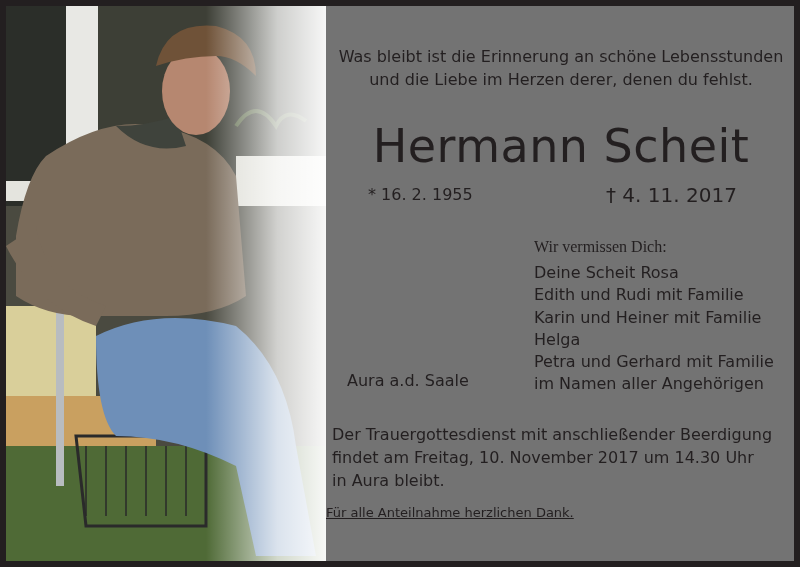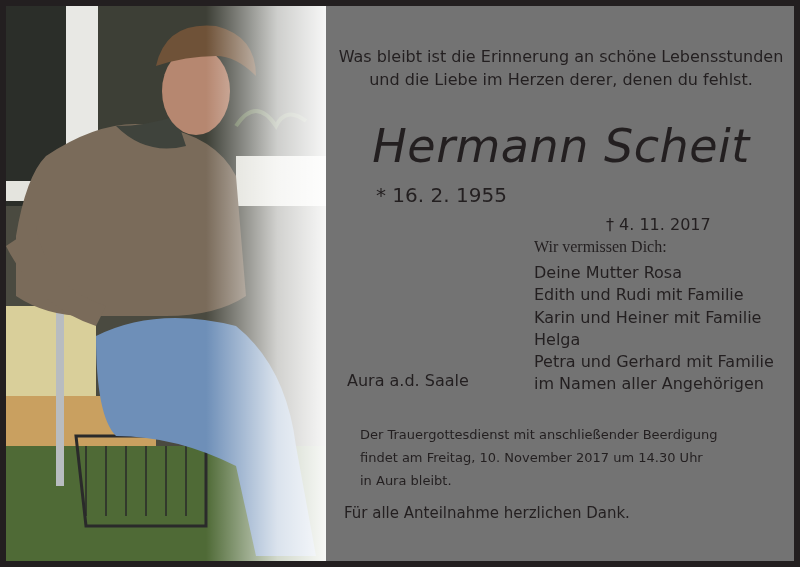--- a/index.html
+++ b/index.html
@@ -3,29 +3,29 @@
 <meta charset="utf-8">
 <style>
   html, body { margin: 0; padding: 0; }
   body { width: 800px; height: 567px; background: #231f20; position: relative; overflow: hidden; font-family: "DejaVu Sans", sans-serif; color: #231f20; }
   .card { position: absolute; left: 6px; top: 6px; width: 788px; height: 555px; background: #737373; overflow: hidden; }
   .photo { position: absolute; left: 0; top: 0; width: 320px; height: 555px; overflow: hidden; }
   .photo svg { display: block; }
   .fade { position: absolute; left: 200px; top: 0; width: 130px; height: 555px; background: linear-gradient(to right, rgba(255,255,255,0) 0%, rgba(255,255,255,0.75) 55%, #ffffff 100%); }
   .text { position: absolute; font-size: 15.5px; line-height: 22px; color: #231f20; white-space: nowrap; }
   .quote { left: 330px; top: 39px; width: 450px; text-align: center; font-size: 16px; line-height: 23px; }
-  .name { left: 330px; top: 110px; width: 450px; text-align: center; font-size: 46px; line-height: 60px; letter-spacing: 0.5px; font-style: italic; }
-  .born { left: 370px; top: 178px; font-size: 20px; }
-  .died { left: 600px; top: 178px; font-size: 16px; margin-top: 30px; }
+  .name { left: 330px; top: 110px; width: 450px; text-align: center; font-size: 46px; line-height: 60px; letter-spacing: 0.5px; }
+  .born { left: 362px; top: 178px; font-size: 16px; }
+  .died { left: 600px; top: 178px; font-size: 20px; }
   .miss-title { left: 528px; top: 230px; font-size: 16px; font-family: Liberation Serif, serif; }
   .family { left: 528px; top: 256px; font-size: 16px; line-height: 22.3px; }
   .family div { height: 22.3px; }
   .place { left: 341px; top: 364px; font-size: 16px; }
-  .service { left: 354px; top: 417px; font-size: 13px; line-height: 23px; }
-  .thanks { left: 338px; top: 496px; font-size: 15px; }
+  .service { left: 326px; top: 417px; font-size: 16px; line-height: 23px; }
+  .thanks { left: 320px; top: 496px; font-size: 13px; text-decoration: underline; }
 </style>
 </head>
 <body>
 
 <div class="card">
 
   <div class="photo">
     <svg width="320" height="555" viewBox="0 0 320 555">
 
       <rect x="0" y="0" width="320" height="555" fill="#3d3f36"></rect>
@@ -67,21 +67,21 @@
   </div>
 
   <div class="text name">Hermann Scheit</div>
 
   <div class="text born">* 16. 2. 1955</div>
   <div class="text died">† 4. 11. 2017</div>
 
   <div class="text miss-title">Wir vermissen Dich:</div>
 
   <div class="text family">
-    <div>Deine Mutter Rosa</div>
+    <div>Deine Scheit Rosa</div>
     <div>Edith und Rudi mit Familie</div>
     <div>Karin und Heiner mit Familie</div>
     <div>Helga</div>
     <div>Petra und Gerhard mit Familie</div>
     <div>im Namen aller Angehörigen</div>
   </div>
 
   <div class="text place">Aura a.d. Saale</div>
 
   <div class="text service">

